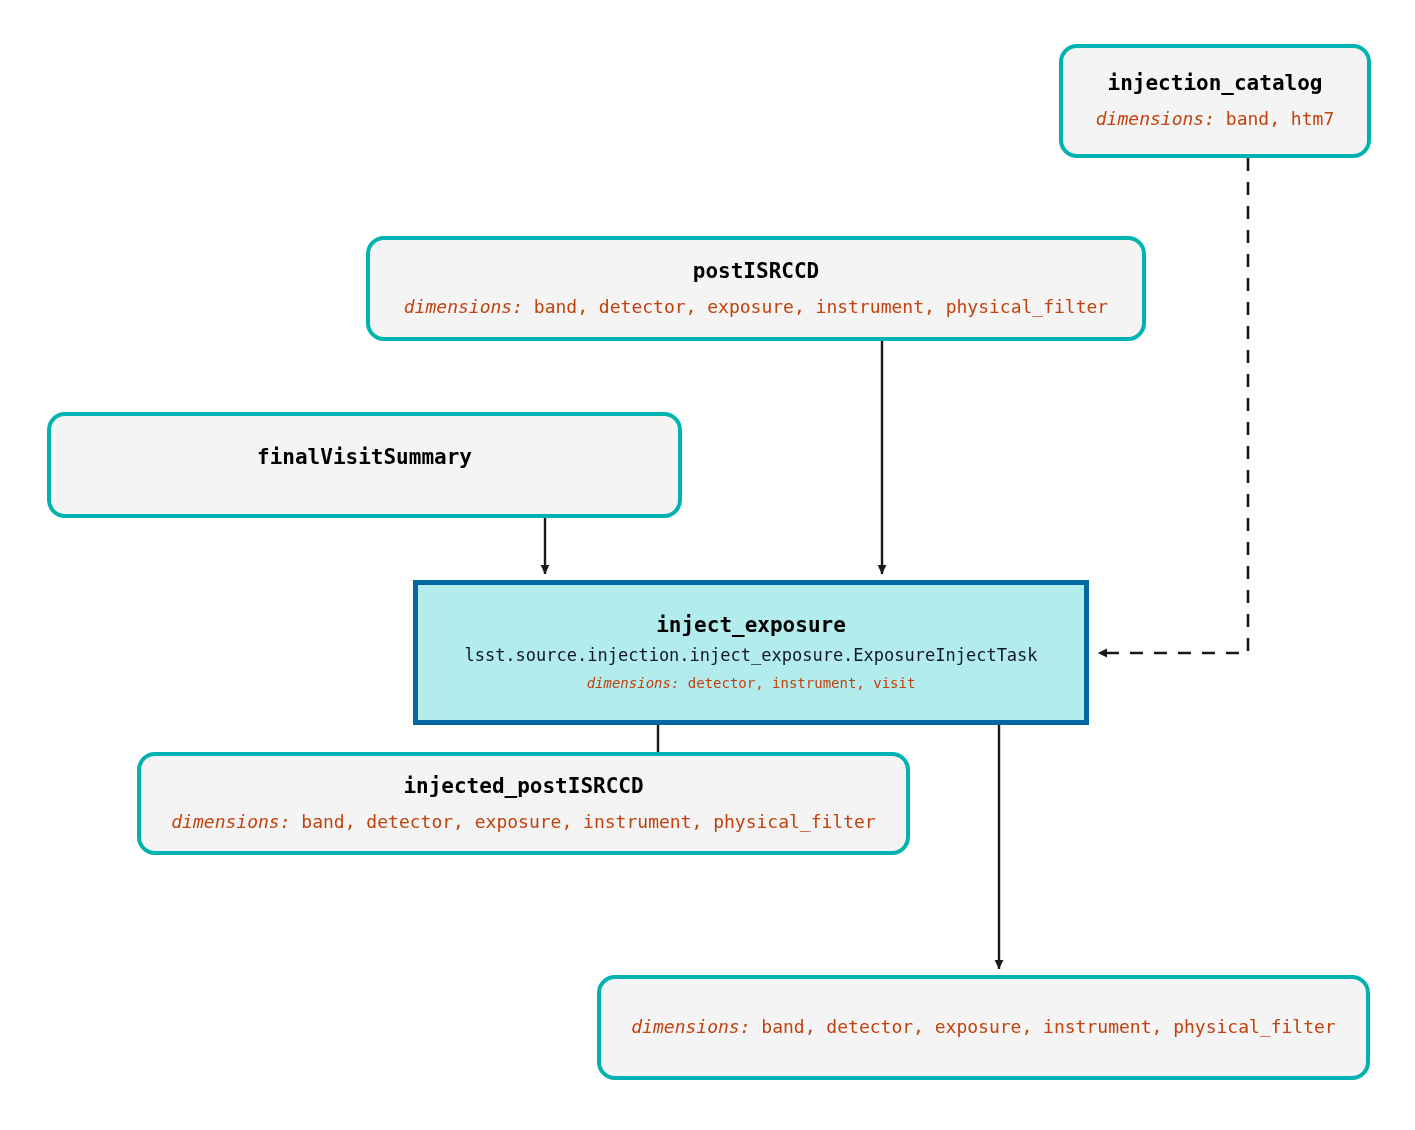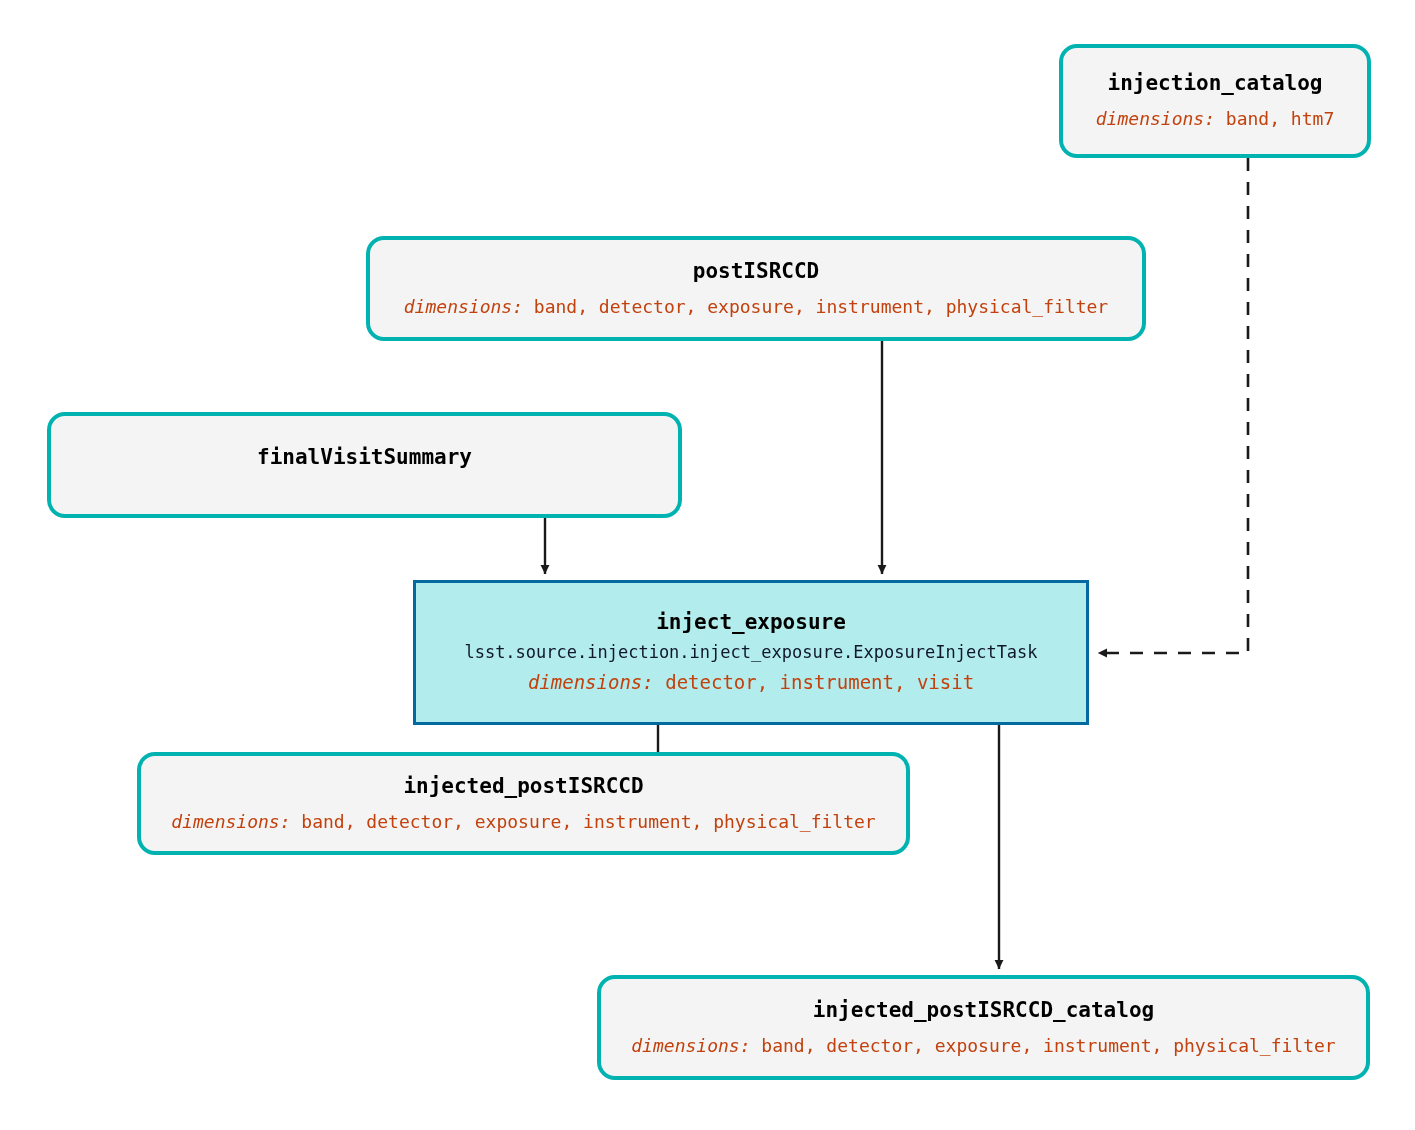--- a/index.html
+++ b/index.html
@@ -31,21 +31,21 @@
     align-items: center;
     justify-content: center;
   }
   .node.dataset {
     background: #f4f4f4;
     border: 4px solid #00b3b0;
     border-radius: 18px;
   }
   .node.task {
     background: #b3ecec;
-    border: 3px solid #0369a1;
+    border: 5px solid #0369a1;
     border-radius: 0;
   }
   .node-title {
     font-family: "DejaVu Sans Mono", monospace;
     font-weight: bold;
     font-size: 21px;
     color: #000000;
     letter-spacing: 0px;
     white-space: nowrap;
     line-height: 1.1;
@@ -61,21 +61,21 @@
     font-style: italic;
   }
   .task .node-title { font-size: 21px; }
   .task .node-class {
     font-family: "DejaVu Sans Mono", monospace;
     font-size: 17px;
     color: #0f172a;
     white-space: nowrap;
     line-height: 1.15;
   }
-  .task .node-sub { font-size: 19px; text-align: center; }
+  .task .node-sub { font-size: 14px; text-align: center; }
 
   
   #node-injection-catalog { left: 1059px; top: 44px;  width: 312px; height: 114px; }
   #node-injection-catalog .node-title { margin-bottom: 14px; }
 
   #node-postisrccd      { left: 366px;  top: 220px; width: 780px; height: 105px; margin-top: 16px; }
   #node-postisrccd .node-title { margin-bottom: 14px; }
 
   #node-finalvisitsummary { left: 47px;  top: 412px; width: 635px; height: 106px; }
   #node-finalvisitsummary .node-title { margin-bottom: 14px; }
@@ -135,17 +135,16 @@
     <div class="node-class">lsst.source.injection.inject_exposure.ExposureInjectTask</div>
     <div class="node-sub"><span class="dimlabel">dimensions:</span> <span>detector, instrument, visit</span></div>
   </div>
 
   <div class="node dataset" id="node-injected-postisrccd">
     <div class="node-title">injected_postISRCCD</div>
     <div class="node-sub"><span class="dimlabel">dimensions:</span> <span>band, detector, exposure, instrument, physical_filter</span></div>
   </div>
 
   <div class="node dataset" id="node-injected-postisrccd-catalog">
-    <div class="node-title">injected_postISRCCD_catalog</div>
     <div class="node-sub"><span class="dimlabel">dimensions:</span> <span>band, detector, exposure, instrument, physical_filter</span></div>
   </div>
 
 </div>
 
 </body></html>

